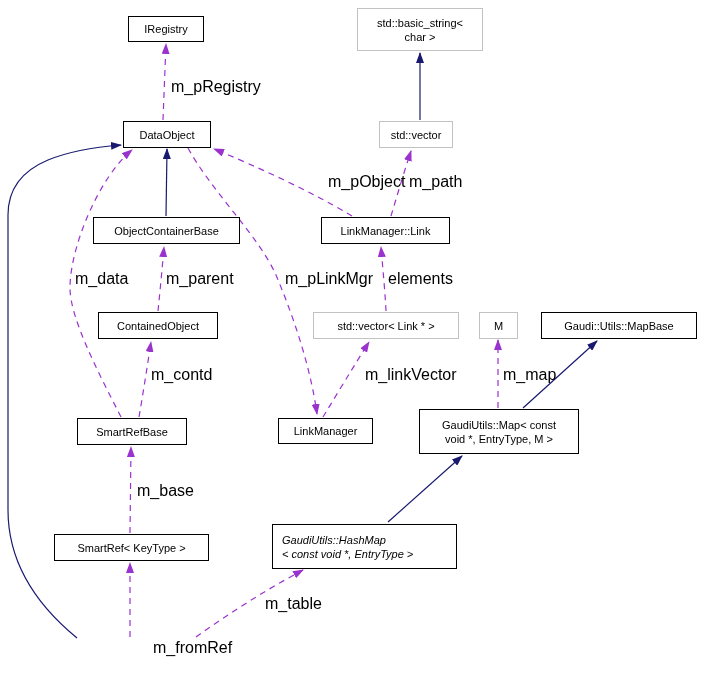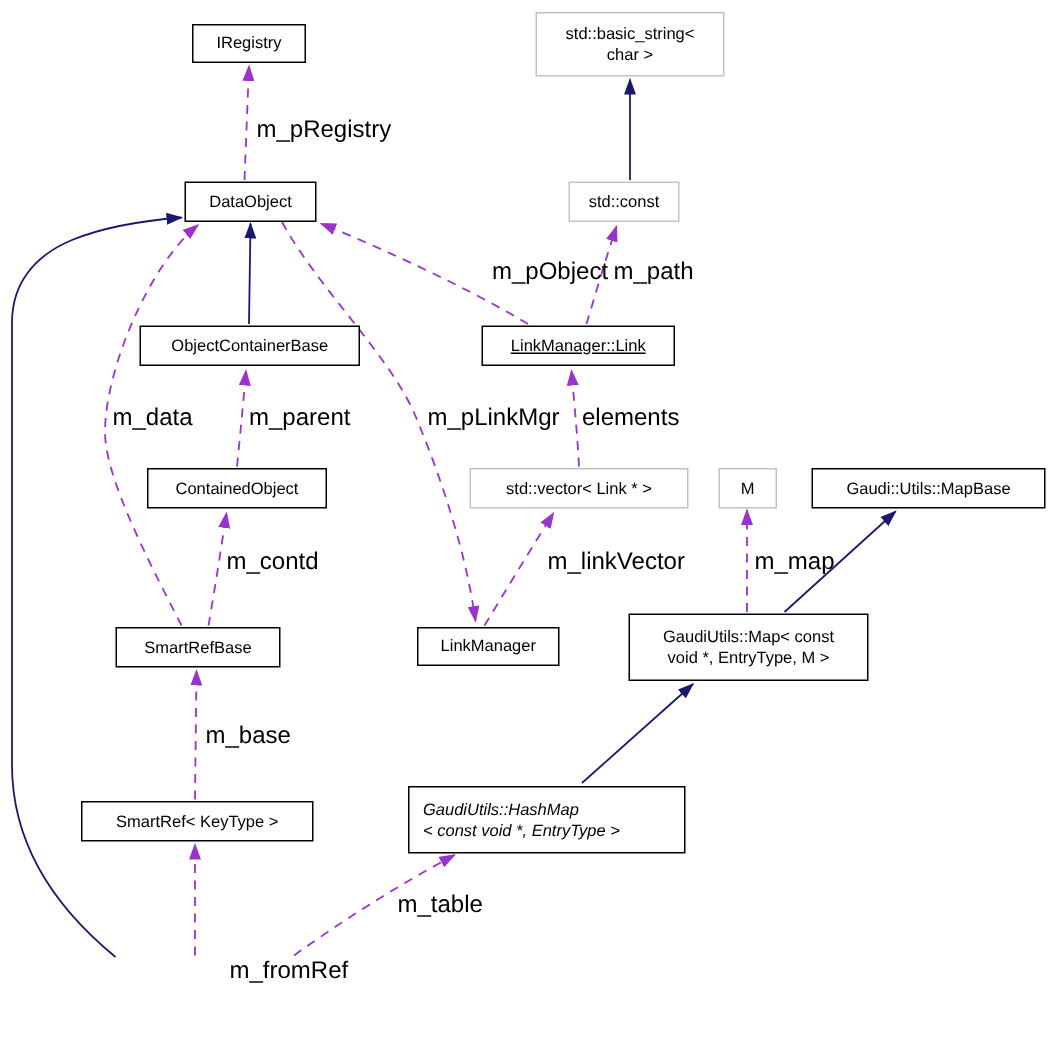--- a/index.html
+++ b/index.html
@@ -90,25 +90,25 @@
     <path class="edge dep" d="M196,637 C228,614 264,591 303,570" marker-end="url(#arrow-purple)" stroke="#9a32cd"></path>
   </svg>
 
   <div class="node" style="left:128px; top:16px; width:76px; height:26px;">IRegistry</div>
 
   <div class="node external" style="left:357px; top:8px; width:126px; height:43px;text-align:center;">std::basic_string&lt;
 char &gt;</div>
 
   <div class="node" style="left:123px; top:121px; width:88px; height:27px;">DataObject</div>
 
-  <div class="node external" style="left:379px; top:121px; width:74px; height:27px;">std::const</div>
+  <div class="node external" style="left:379px; top:121px; width:74px; height:27px;">std::vector</div>
 
   <div class="node" style="left:93px; top:217px; width:147px; height:27px;">ObjectContainerBase</div>
 
-  <div class="node" style="left:321px; top:217px; width:129px; height:27px;text-decoration:underline;">LinkManager::Link</div>
+  <div class="node" style="left:321px; top:217px; width:129px; height:27px;">LinkManager::Link</div>
 
   <div class="node" style="left:98px; top:312px; width:120px; height:27px;">ContainedObject</div>
 
   <div class="node external" style="left:313px; top:312px; width:146px; height:27px;">std::vector&lt; Link * &gt;</div>
 
   <div class="node external" style="left:479px; top:312px; width:39px; height:27px;">M</div>
 
   <div class="node" style="left:541px; top:312px; width:156px; height:27px;">Gaudi::Utils::MapBase</div>
 
   <div class="node" style="left:77px; top:418px; width:110px; height:27px;">SmartRefBase</div>

